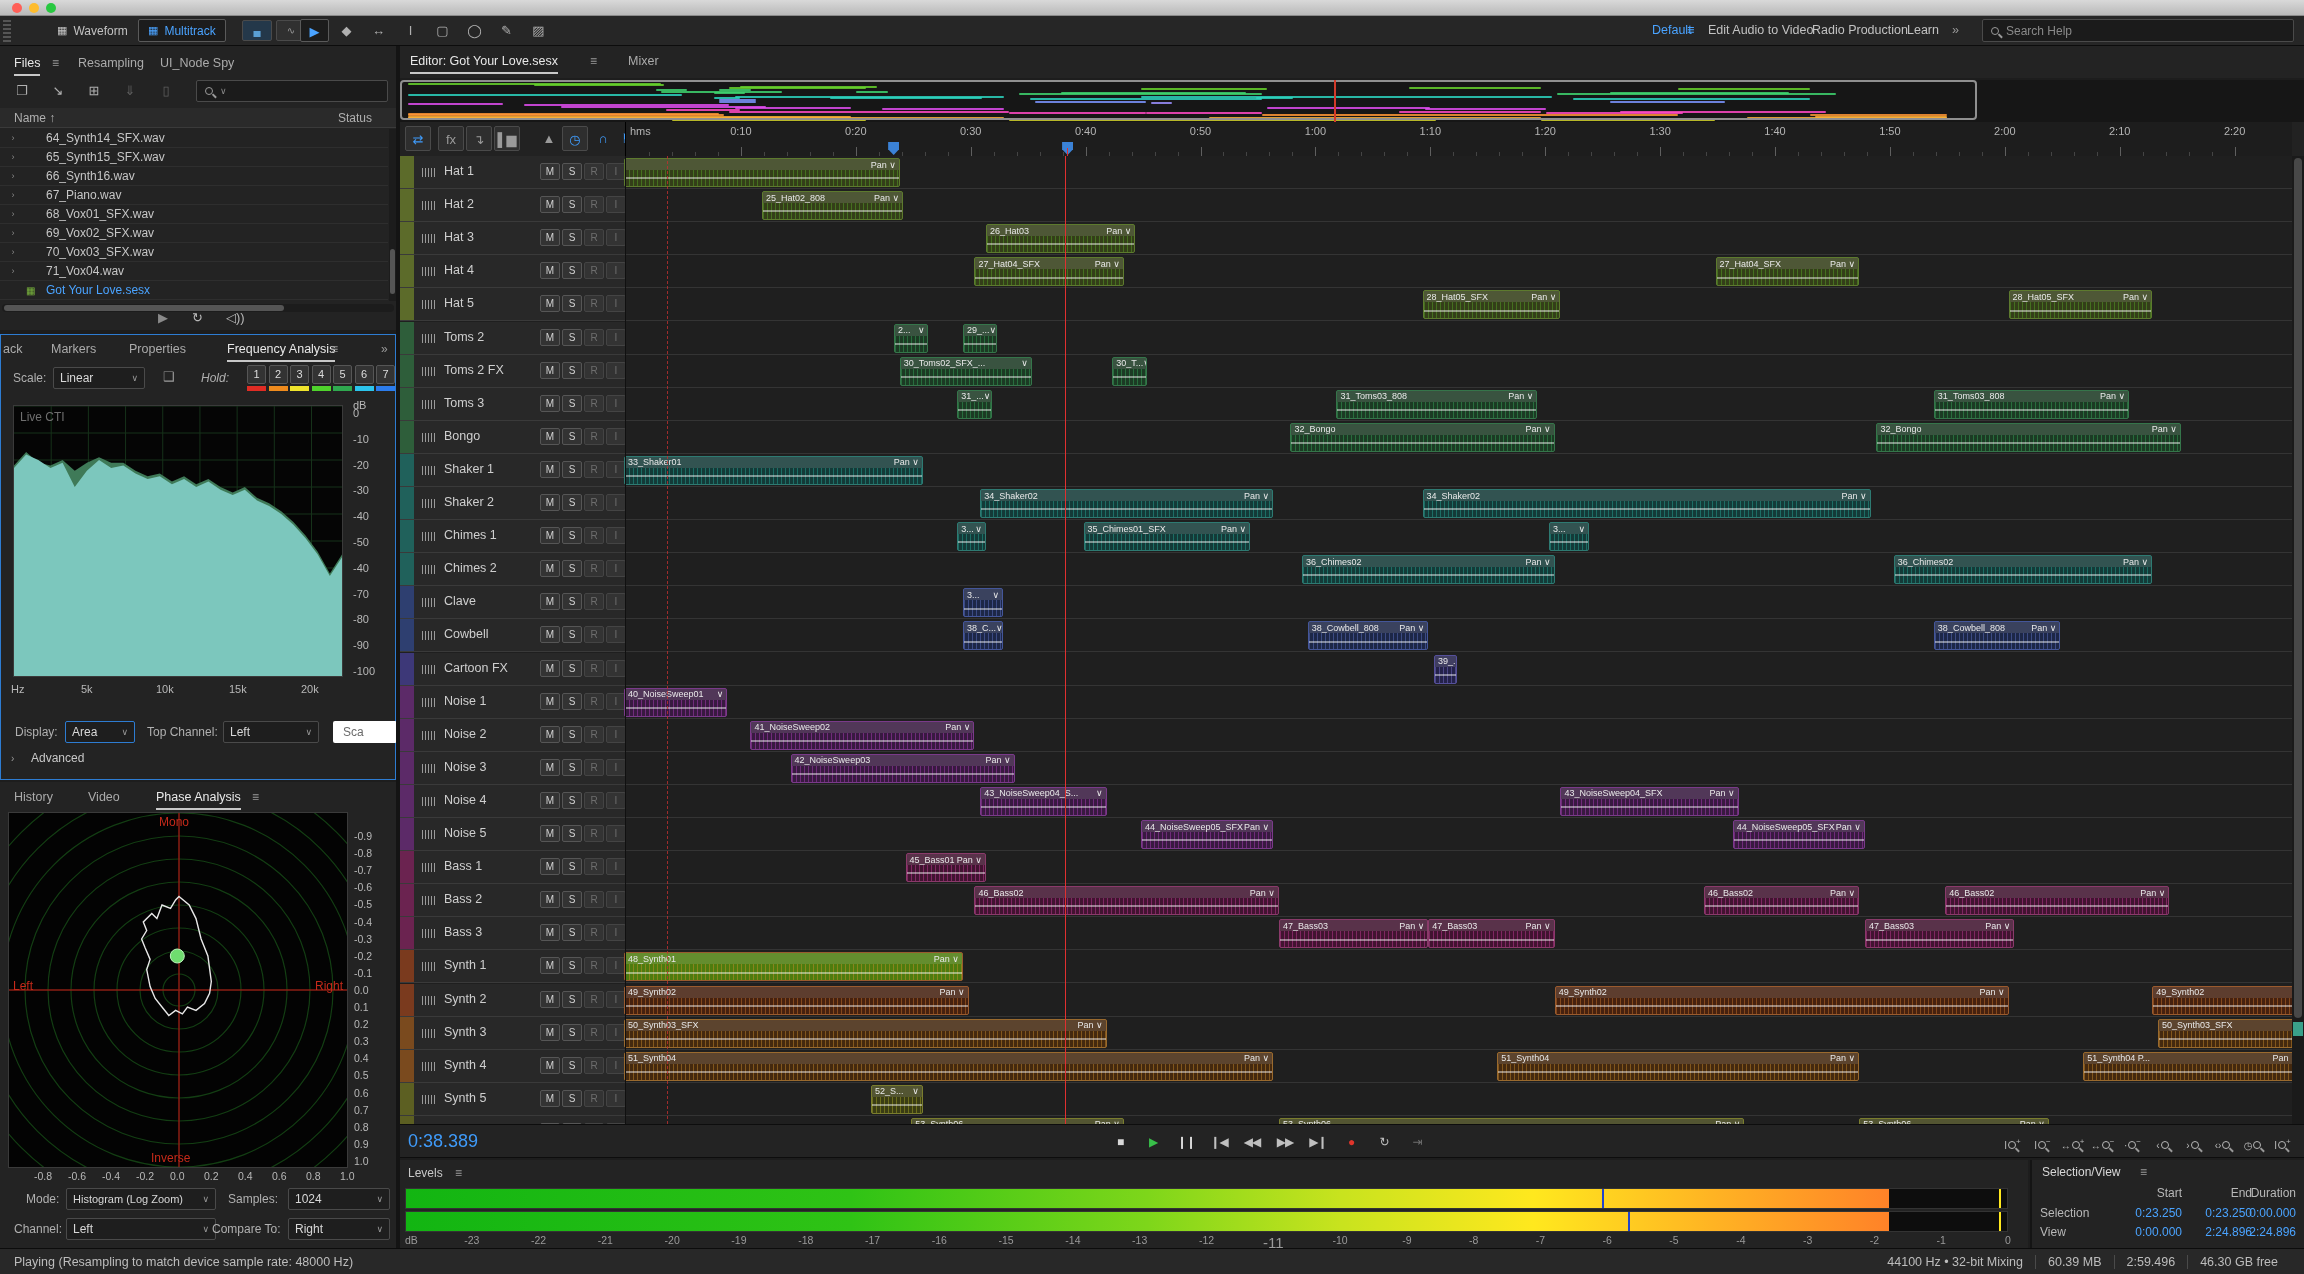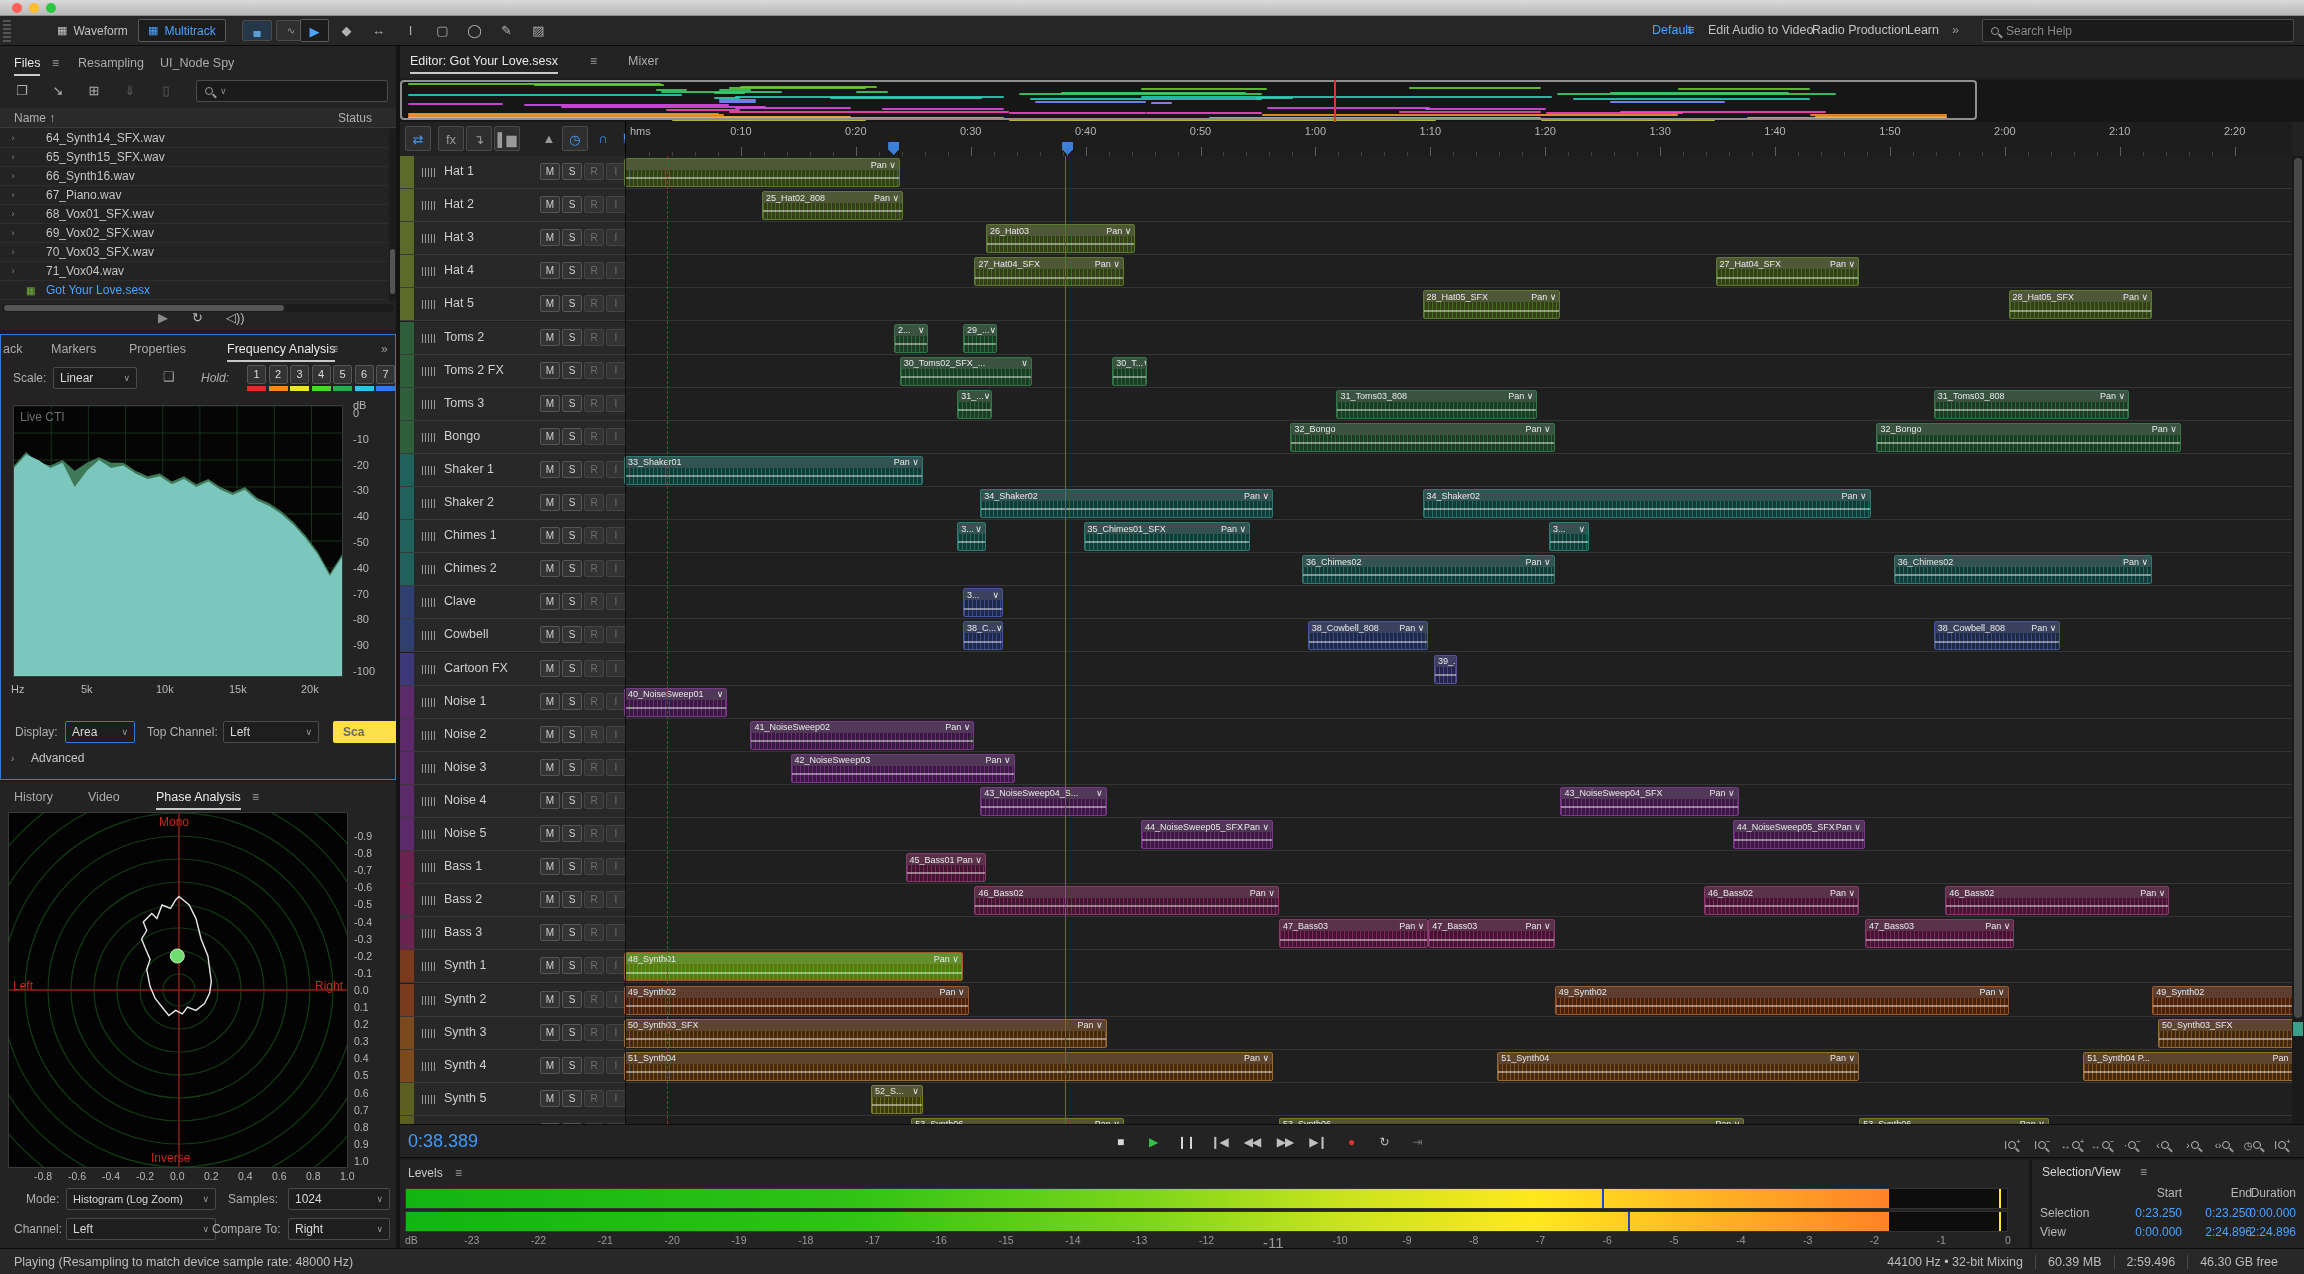--- a/index.html
+++ b/index.html
@@ -198,21 +198,21 @@
   <div class="abs" style="left:0;top:334px;width:396px;height:446px;background:#232323;border:1px solid #2d7cd2;">
     <div id="freqtabs">
         <div class="tab" style="left: 2px; top: 7px;">ack</div>
         <div class="tab" style="left: 50px; top: 7px;">Markers</div>
         <div class="tab" style="left: 128px; top: 7px;">Properties</div>
         <div class="tab active" style="left: 226px; top: 7px;">Frequency Analysis</div>
       </div>
     <span class="menu-ic abs" style="left:330px;top:7px;">≡</span>
     <span class="abs" style="left:380px;top:7px;color:#9a9a9a;">»</span>
     <span class="lbl" style="left:12px;top:36px;">Scale:</span>
-    <div class="dd" style="left:52px;top:32px;width:84px;">
+    <div class="dd" style="left:52px;top:32px;width:92px;">
       <span>Linear</span>
         <span class="chev">∨</span>
     </div>
     <span class="abs" style="left:162px;top:34px;color:#9a9a9a;font-size:13px;">❑</span>
     <span class="lbl" style="left:200px;top:36px;font-style:italic;">Hold:</span>
     <div id="holdbtns">
         <div style="position: absolute; left: 246px; top: 30px; width: 19px; height: 19px; background: rgb(51, 51, 51); border: 1px solid rgb(86, 86, 86); border-radius: 2px; text-align: center; line-height: 17px; color: rgb(221, 221, 221); font-size: 11px;">1</div>
         <div style="position: absolute; left: 246px; top: 51px; width: 19px; height: 5px; background: rgb(224, 44, 36);"></div>
         <div style="position: absolute; left: 267.5px; top: 30px; width: 19px; height: 19px; background: rgb(51, 51, 51); border: 1px solid rgb(86, 86, 86); border-radius: 2px; text-align: center; line-height: 17px; color: rgb(221, 221, 221); font-size: 11px;">2</div>
         <div style="position: absolute; left: 267.5px; top: 51px; width: 19px; height: 5px; background: rgb(239, 139, 29);"></div>
@@ -277,21 +277,21 @@
     <span class="lbl" style="left:14px;top:390px;">Display:</span>
     <div class="dd" style="left:64px;top:386px;width:70px;border-color:#2d7cd2;">
       <span>Area</span>
         <span class="chev">∨</span>
     </div>
     <span class="lbl" style="left:146px;top:390px;">Top Channel:</span>
     <div class="dd" style="left:222px;top:386px;width:96px;">
       <span>Left</span>
         <span class="chev">∨</span>
     </div>
-    <div class="abs" style="left:332px;top:386px;width:64px;height:22px;background:#fde047;border-radius:2px;color:#6a6a6a;line-height:22px;padding-left:10px;font-weight:bold;">Sca</div>
+    <div class="abs" style="left:332px;top:386px;width:64px;height:22px;background:#ffffff;border-radius:2px;color:#6a6a6a;line-height:22px;padding-left:10px;">Sca</div>
     <span class="abs" style="left:10px;top:418px;color:#9a9a9a;font-size:10px;">›</span>
     <span class="lbl" style="left:30px;top:416px;color:#c8c8c8;">Advanced</span>
   </div>
 
   <div class="abs" style="left:0;top:782px;width:396px;height:466px;background:#232323;">
     <div id="phasetabs">
         <div class="tab" style="left: 14px; top: 8px;">History</div>
         <div class="tab" style="left: 88px; top: 8px;">Video</div>
         <div class="tab active" style="left: 156px; top: 8px;">Phase Analysis</div>
       </div>

